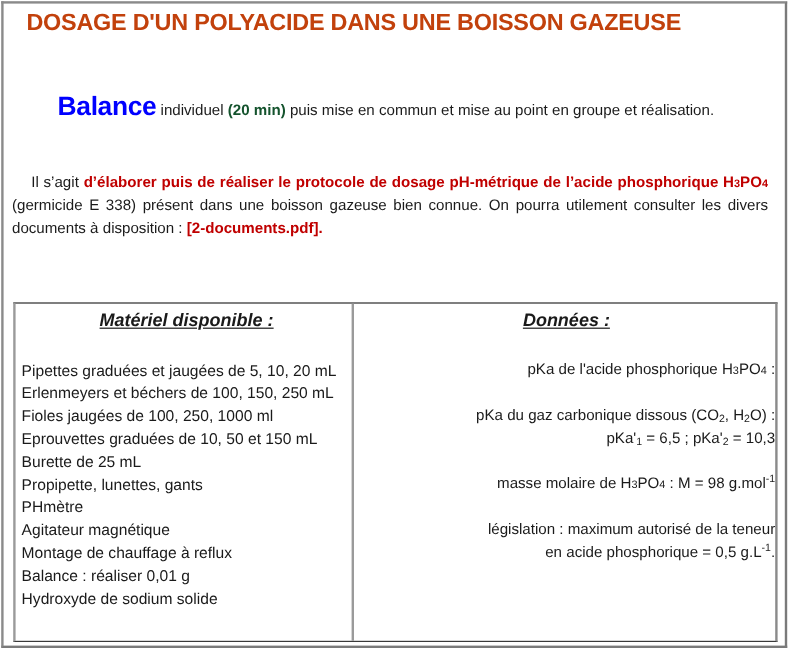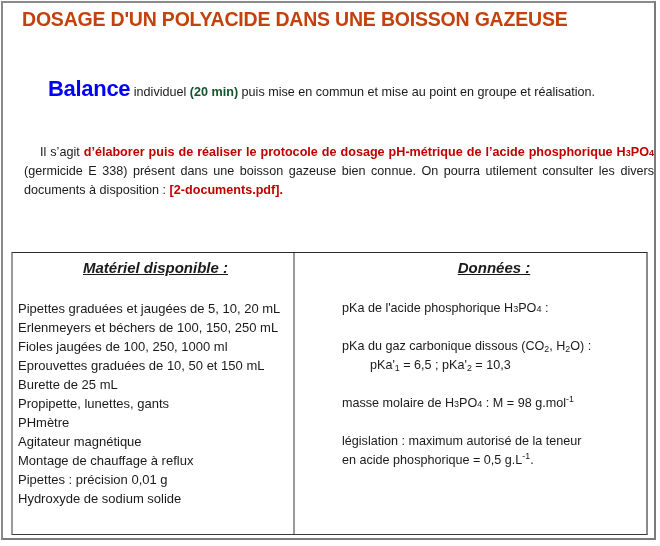--- a/index.html
+++ b/index.html
@@ -23,21 +23,21 @@
       font-size: 12.6px; line-height: 21px; text-align: justify;
       text-align-last: left;
     }
     .consigne-word {
       font-size: 22px; font-weight: bold; color: #0000ff;
       margin-left: 38px; letter-spacing: -0.3px;
     }
     .red-bold { color: #14532d; font-weight: bold; }
     .darkred-bold { color: #c00000; font-weight: bold; }
     .intro-para {
-      position: absolute; left: 24px; top: 143px; width: 630px;
+      position: absolute; left: 10px; top: 143px; width: 630px;
       font-size: 12.6px; line-height: 19px; text-align: justify;
       text-align-last: left;
     }
     .indent { display: inline-block; width: 16px; }
     sub, sup { font-size: 70%; line-height: 0; }
     sub { vertical-align: -2px; }
     sup { vertical-align: 5px; }
     .formula-small sub { font-size: 72%; vertical-align: 0; }
 
     .table {
@@ -45,29 +45,29 @@
       border: 1px solid #2b2b2b; border-left: 2px solid #9a9a9a; border-right: 2px solid #8a8a8a;
       border-bottom: 1px solid #3a3a3a;
       box-sizing: border-box;
       display: flex;
     }
     .col {
       box-sizing: border-box; height: 100%;
       padding-left: 5px; font-size: 13px;
     }
     .col-left { width: 282px; border-right: 2px solid #9a9a9a; }
-    .col-right { flex: 1; padding-left: 3px; margin-left: 44px; }
+    .col-right { flex: 1; padding-left: 3px; }
     .col-head {
       text-align: center; font-size: 15px; font-style: italic; font-weight: bold;
       text-decoration: underline; margin-top: 4px; height: 22px; line-height: 22px;
     }
     .items { margin-top: 20px; }
     .item { height: 19px; line-height: 19px; white-space: nowrap; }
     .right-block { margin-top: 20px; font-size: 12.6px; }
-    .r-line { height: 19px; line-height: 19px; white-space: nowrap; }
+    .r-line { height: 19px; line-height: 19px; white-space: nowrap; text-align: right; }
     .r-indent { padding-left: 28px; }
     .gap { height: 19px; }
   </style>
 </head>
 <body>
 
 <div class="frame"></div>
 
 <div class="title">DOSAGE D'UN POLYACIDE DANS UNE BOISSON GAZEUSE</div>
 
@@ -86,21 +86,21 @@
     <div class="items">
       <div class="item">Pipettes graduées et jaugées de 5, 10, 20 mL</div>
       <div class="item">Erlenmeyers et béchers de 100, 150, 250 mL</div>
       <div class="item">Fioles jaugées de 100, 250, 1000 ml</div>
       <div class="item">Eprouvettes graduées de 10, 50 et 150 mL</div>
       <div class="item">Burette de 25 mL</div>
       <div class="item">Propipette, lunettes, gants</div>
       <div class="item">PHmètre</div>
       <div class="item">Agitateur magnétique</div>
       <div class="item">Montage de chauffage à reflux</div>
-      <div class="item">Pipettes : précision 0,01 g</div>
+      <div class="item">Balance : réaliser 0,01 g</div>
       <div class="item">Hydroxyde de sodium solide</div>
     </div>
   </div>
   <div class="col col-right">
     <div class="col-head">Données :</div>
     <div class="right-block">
       <div class="r-line formula-small"><span>pKa de l'acide phosphorique H</span><sub>3</sub><span>PO</span><sub>4</sub><span> :</span></div>
       <div class="gap"></div>
       <div class="r-line"><span>pKa du gaz carbonique dissous (CO</span><sub>2</sub><span>, H</span><sub>2</sub><span>O) :</span></div>
       <div class="r-line r-indent"><span>pKa'</span><sub>1</sub><span> = 6,5 ; pKa'</span><sub>2</sub><span> = 10,3</span></div>

